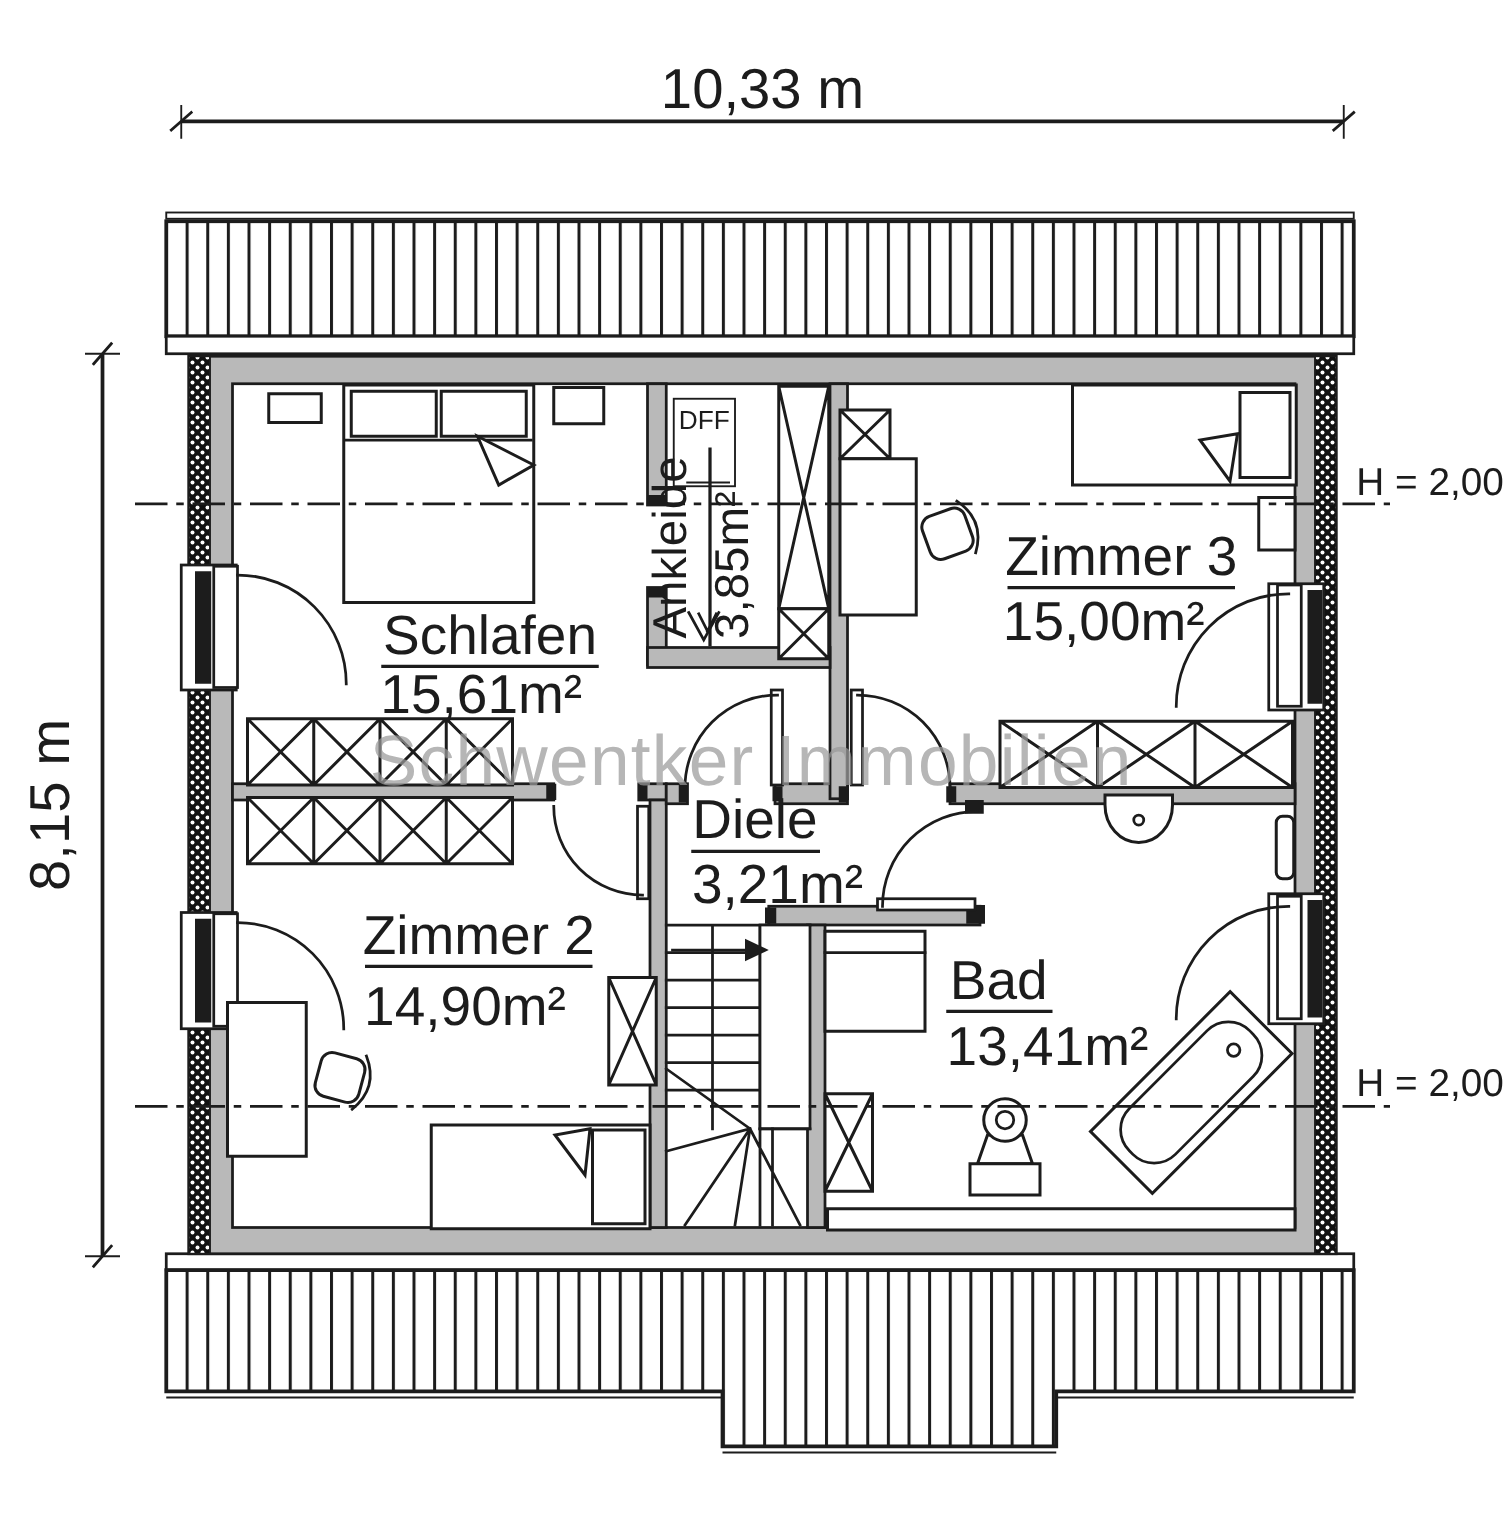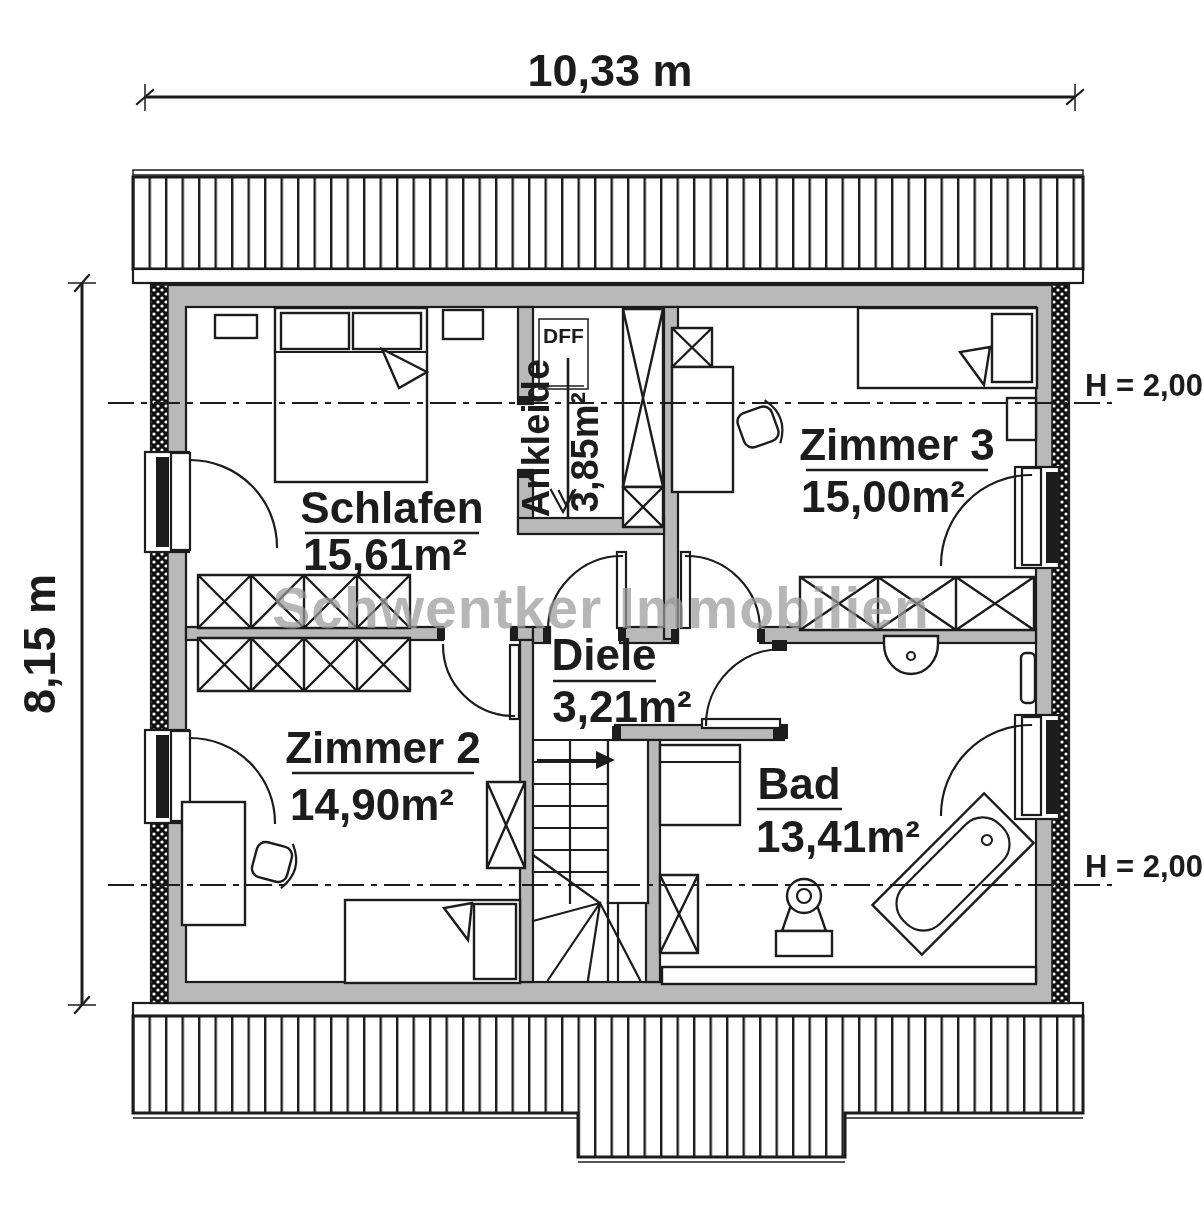--- a/index.html
+++ b/index.html
@@ -1,16 +1,16 @@
 <!DOCTYPE html>
 <html><head>
 <meta charset="utf-8">
 <style>
   html,body{margin:0;padding:0;background:#ffffff;}
-  .page{width:1204px;height:1212px;position:relative;background:#fff;overflow:hidden;font-weight:bold;}
+  .page{width:1204px;height:1212px;position:relative;background:#fff;overflow:hidden;}
   svg{display:block;}
   text{font-family:"Liberation Sans", sans-serif; fill:#1c1c1c;}
   .lbl{font-size:44px;}
   .dimtxt{font-size:45px;}
   .hlbl{font-size:31px;}
   .dff{font-size:21px;}
   .rot{font-size:38px;}
   .wm{font-size:57px; fill:#9a9a9a; opacity:.72; letter-spacing:1px;}
   .ln{stroke:#1c1c1c;stroke-width:2.2;fill:none;stroke-linecap:square;}
   .ln3{stroke:#1c1c1c;stroke-width:3;fill:none;}

